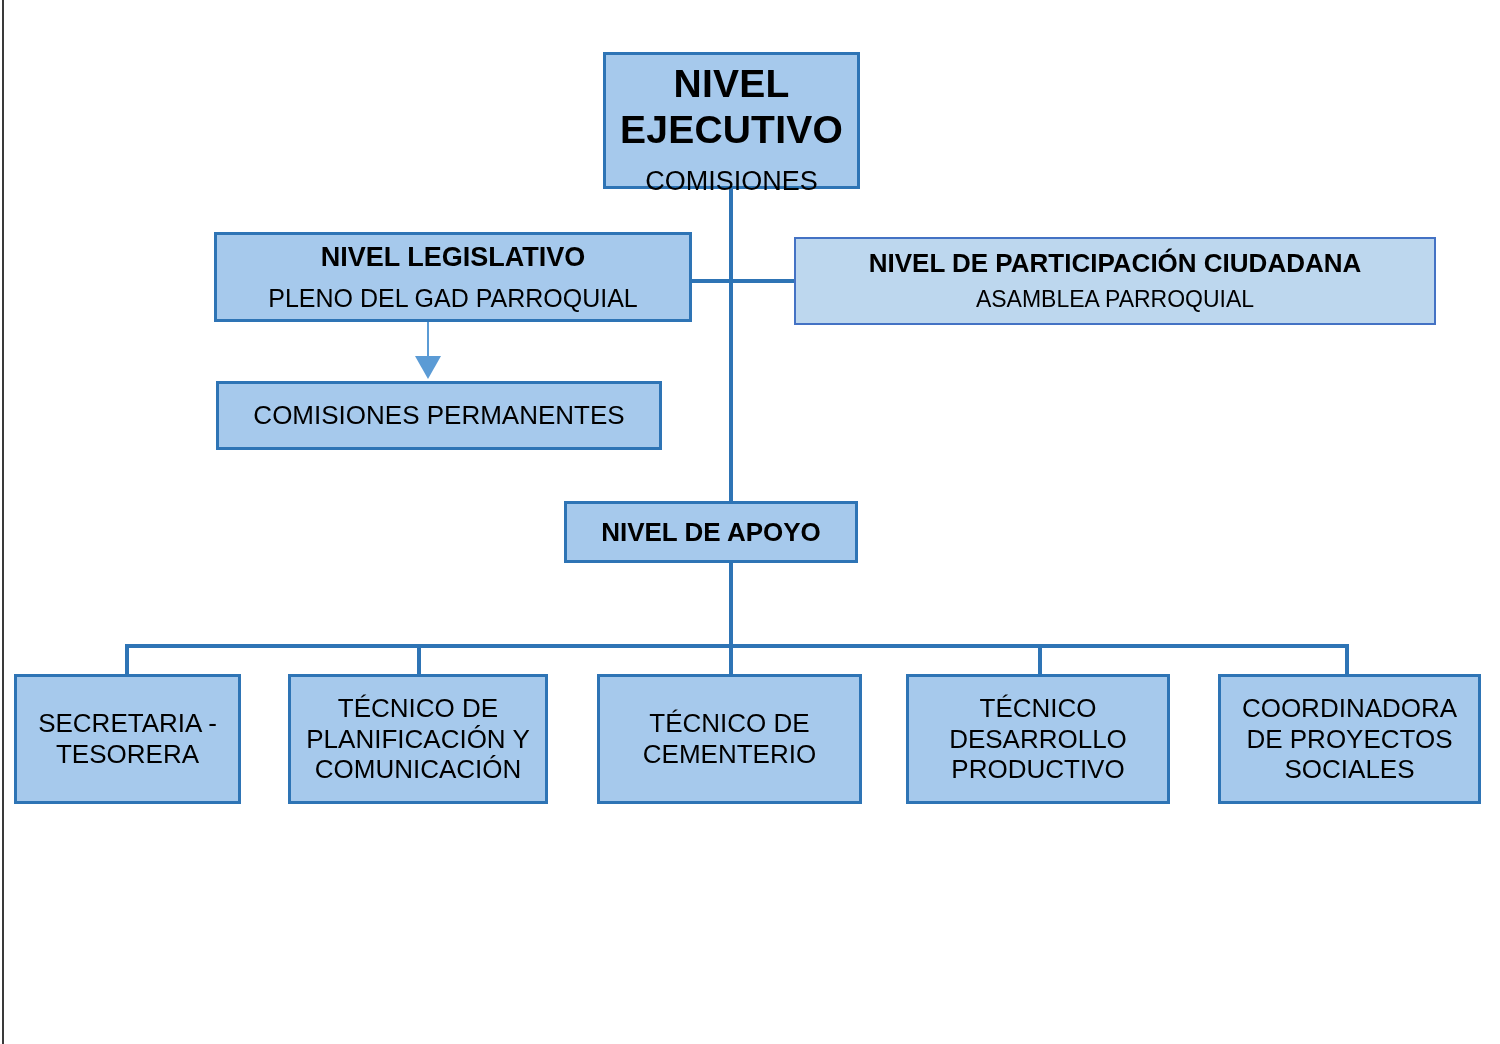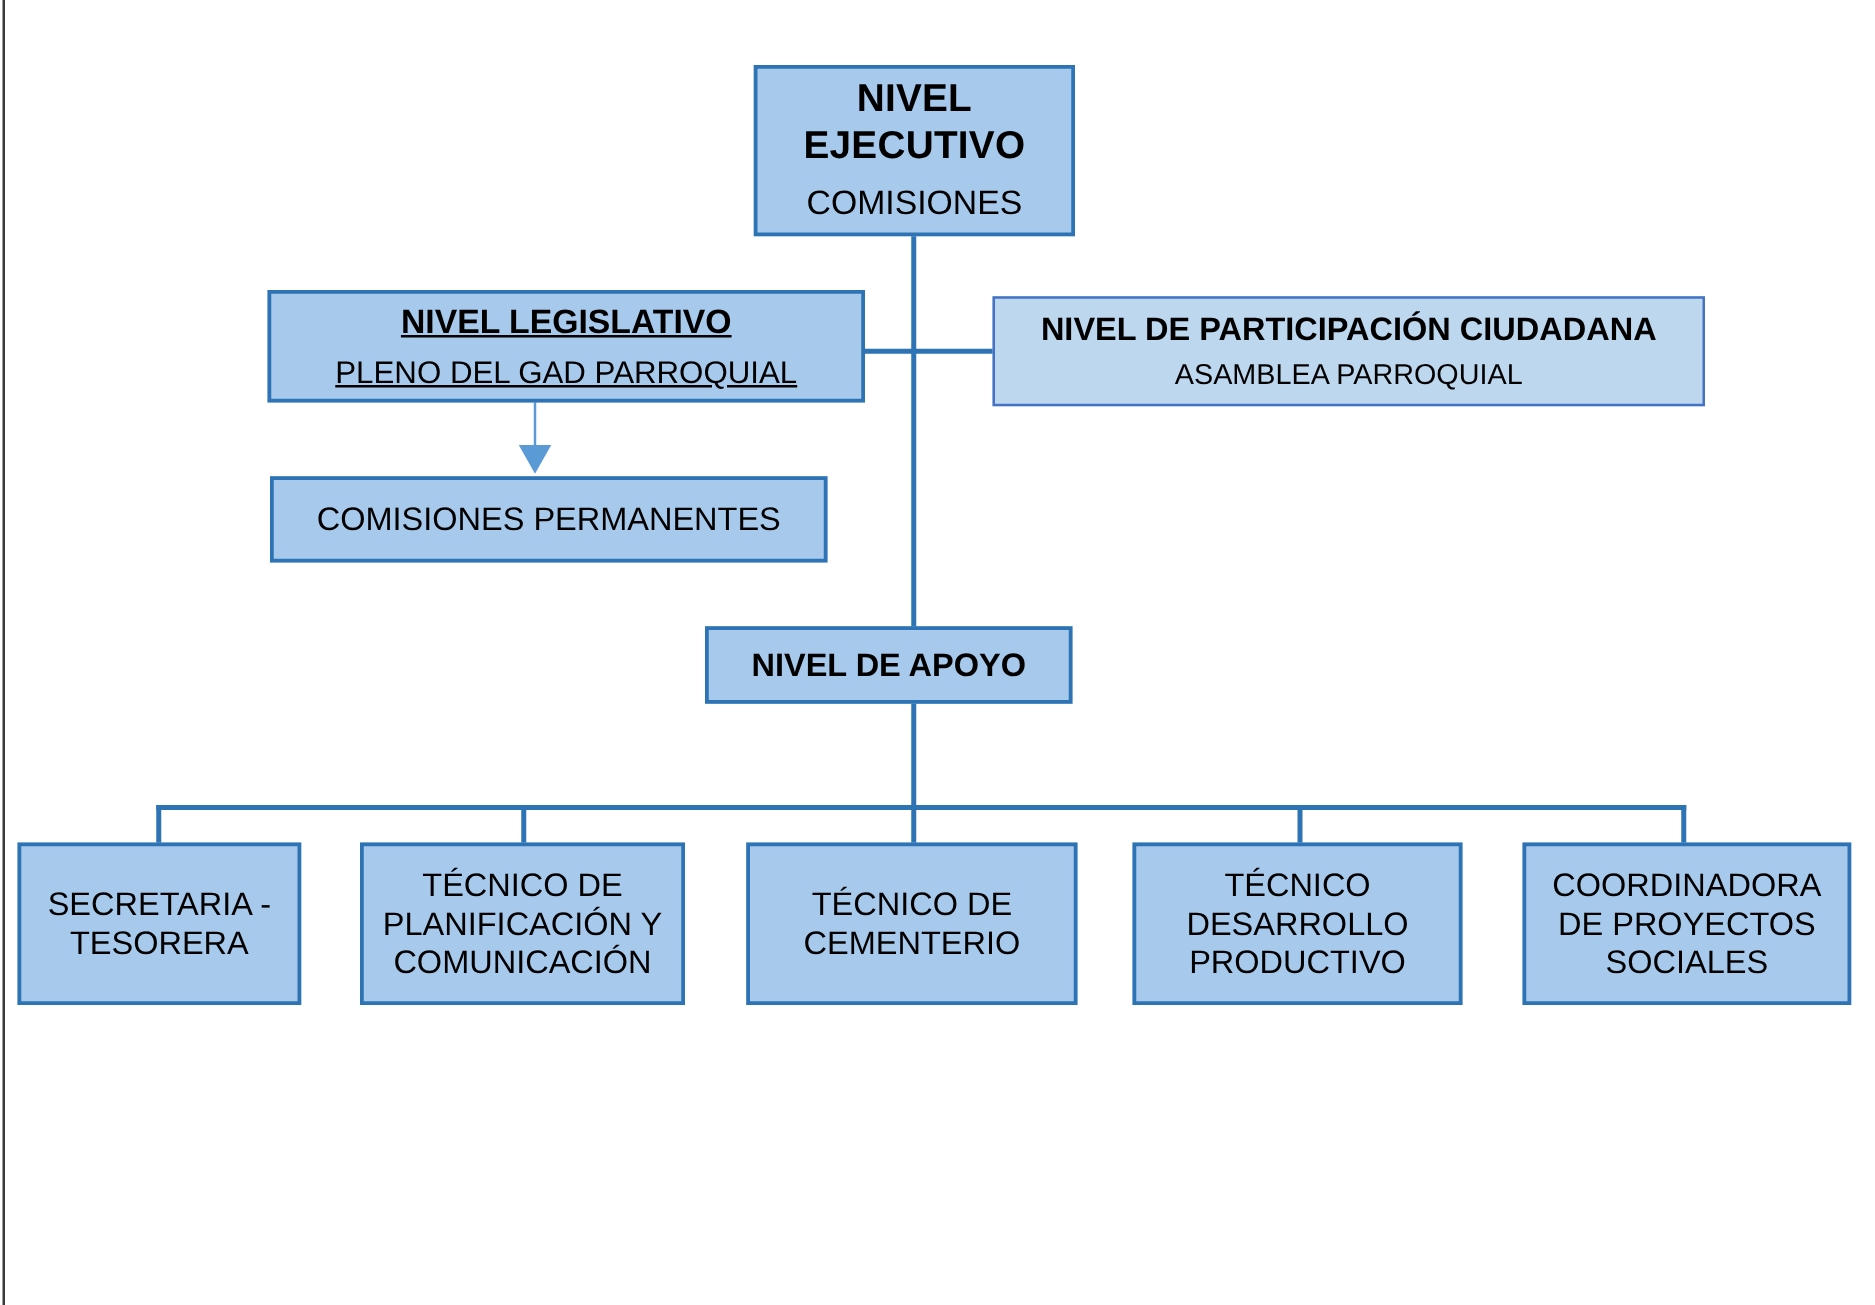--- a/index.html
+++ b/index.html
@@ -53,34 +53,33 @@
   .node .sub {
     font-weight: normal;
   }
 
   
   #node-ejecutivo {
     left: 603px; top: 52px; width: 257px; height: 137px;
     justify-content: flex-start;
     padding-top: 6px;
   }
-  #node-ejecutivo .title { font-size: 31px; letter-spacing: .2px; }
+  #node-ejecutivo .title { font-size: 39px; letter-spacing: .2px; }
   #node-ejecutivo .sub   { font-size: 27px; margin-top: 13px; }
 
   #node-legislativo {
     left: 214px; top: 232px; width: 478px; height: 90px;
     justify-content: flex-start;
     padding-top: 7px;
-    text-decoration: underline;
   }
   #node-legislativo .title { font-size: 27px; }
   #node-legislativo .sub   { font-size: 25px; margin-top: 10px; }
 
   #node-participacion {
-    left: 794px; top: 237px; width: 570px; height: 88px;
+    left: 794px; top: 237px; width: 642px; height: 88px;
     justify-content: flex-start;
     padding-top: 9px;
   }
   #node-participacion .title { font-size: 26px; }
   #node-participacion .sub   { font-size: 23px; margin-top: 7px; }
 
   #node-comisiones {
     left: 216px; top: 381px; width: 446px; height: 69px;
   }
   #node-comisiones .sub { font-size: 26px; }

